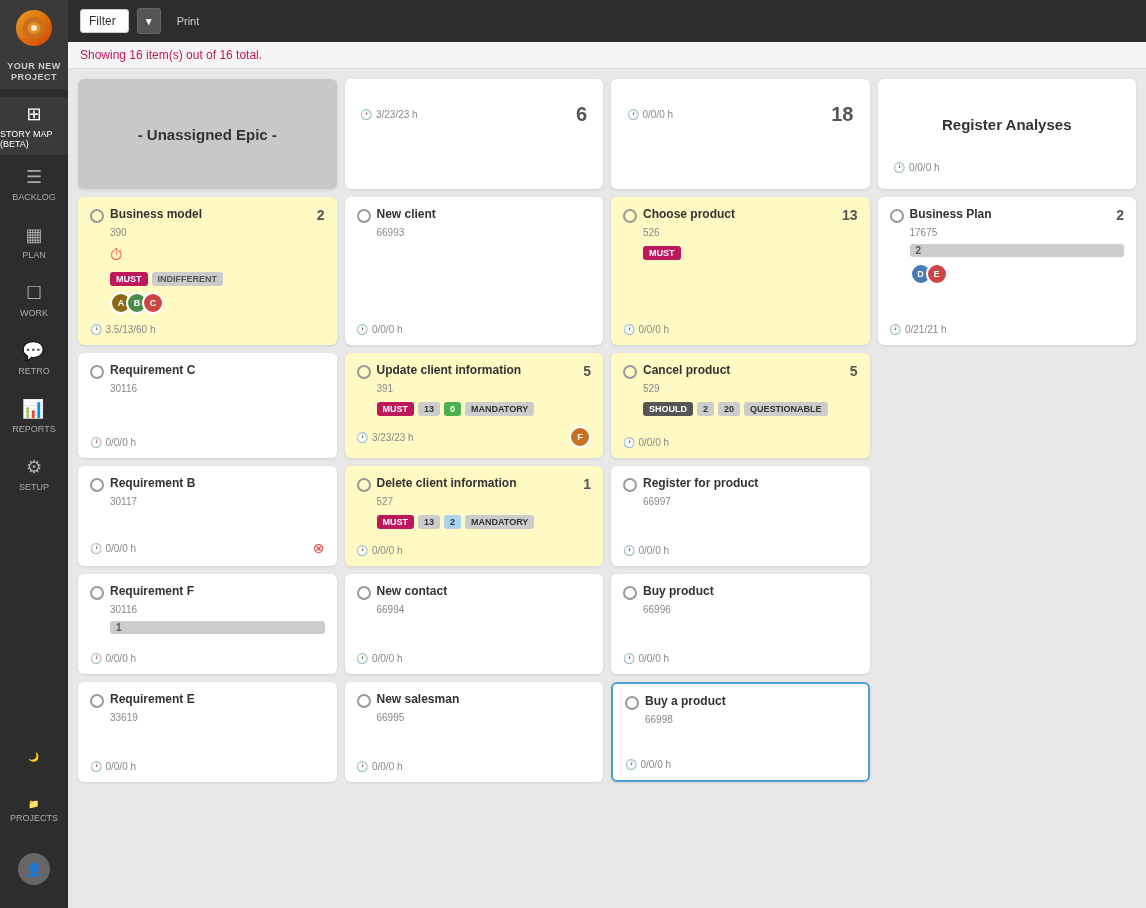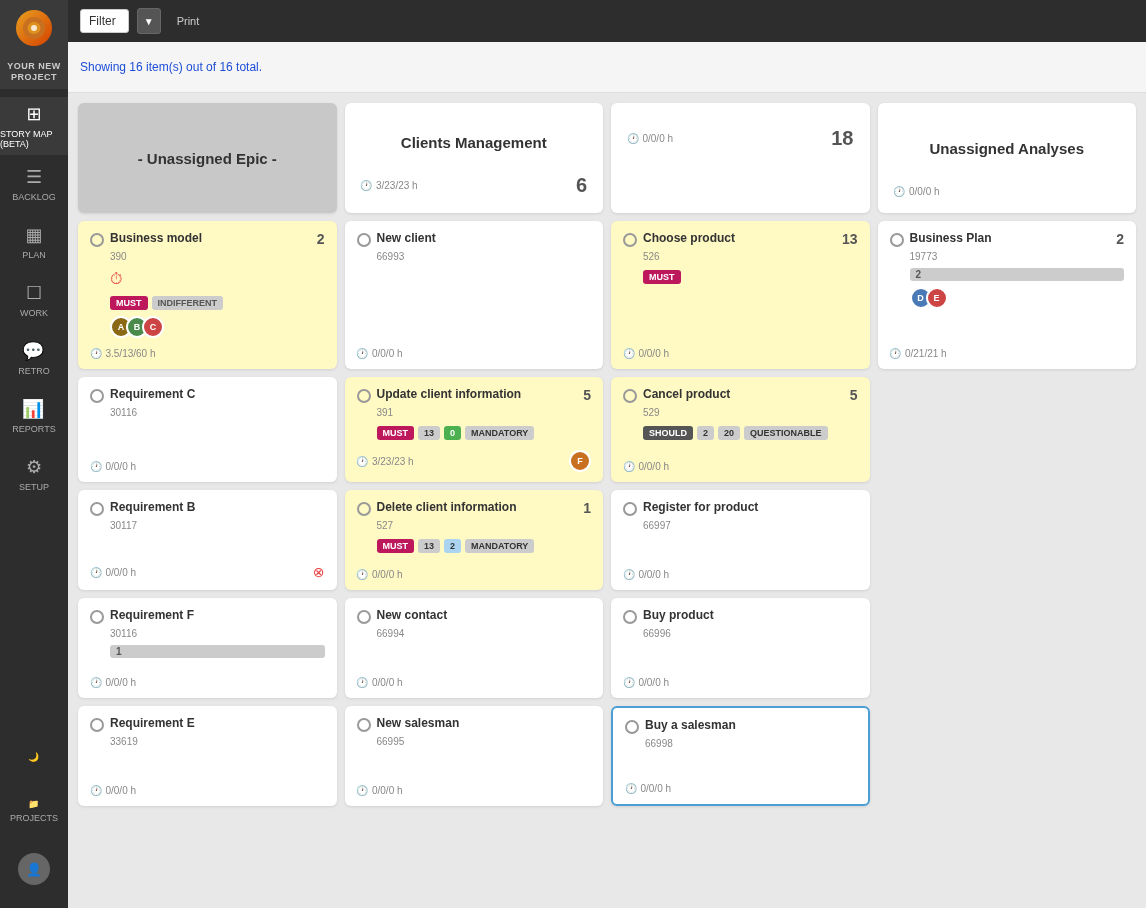--- a/index.html
+++ b/index.html
@@ -149,23 +149,23 @@
       border: none;
       color: #ccc;
       font-size: 11px;
       cursor: pointer;
       padding: 4px 8px;
     }
 
     
     #status-bar {
       background: #f5f5f5;
-      padding: 18px 12px;
+      padding: 6px 12px;
       font-size: 12px;
-      color: #1d4ed8;
+      color: #be185d;
       border-bottom: 1px solid #ddd;
       flex-shrink: 0;
     }
 
     
     #board {
       flex: 1;
       overflow-y: auto;
       overflow-x: hidden;
       padding: 10px;
@@ -449,23 +449,20 @@
 
       <div class="board-row">
 
         <div class="epic-header unassigned">
           <div class="epic-title">
             <span>- Unassigned Epic -</span>
           </div>
         </div>
 
         <div class="epic-header">
-          <div class="epic-title">
-            <span>Clients Management</span>
-          </div>
           <div class="epic-footer">
             <span class="story-time">
               <span>🕐</span>
               <span>3/23/23 h</span>
             </span>
             <span class="epic-count">6</span>
           </div>
         </div>
 
         <div class="epic-header">
@@ -473,21 +470,21 @@
             <span class="story-time">
               <span>🕐</span>
               <span>0/0/0 h</span>
             </span>
             <span class="epic-count">18</span>
           </div>
         </div>
 
         <div class="epic-header">
           <div class="epic-title">
-            <span>Unassigned Analyses</span>
+            <span>Register Analyses</span>
           </div>
           <div class="epic-footer">
             <span class="story-time">
               <span>🕐</span>
               <span>0/0/0 h</span>
             </span>
           </div>
         </div>
       </div>
 
@@ -557,21 +554,21 @@
         </div>
 
         <div class="story-card">
           <div class="story-header">
             <div class="story-title-row">
               <div class="story-circle"></div>
               <span class="story-title">Business Plan</span>
             </div>
             <span class="story-count-badge">2</span>
           </div>
-          <div class="story-id">19773</div>
+          <div class="story-id">17675</div>
           <div class="subtask-badge">2</div>
           <div class="avatars-row">
             <div class="mini-avatar blue">D</div>
             <div class="mini-avatar red">E</div>
           </div>
           <div class="story-footer">
             <span class="story-time">
               <span>🕐</span>
               <span>0/21/21 h</span>
             </span>
@@ -793,21 +790,21 @@
               <span>🕐</span>
               <span>0/0/0 h</span>
             </span>
           </div>
         </div>
 
         <div class="story-card selected">
           <div class="story-header">
             <div class="story-title-row">
               <div class="story-circle"></div>
-              <span class="story-title">Buy a salesman</span>
+              <span class="story-title">Buy a product</span>
             </div>
           </div>
           <div class="story-id">66998</div>
           <div class="story-footer">
             <span class="story-time">
               <span>🕐</span>
               <span>0/0/0 h</span>
             </span>
           </div>
         </div>

